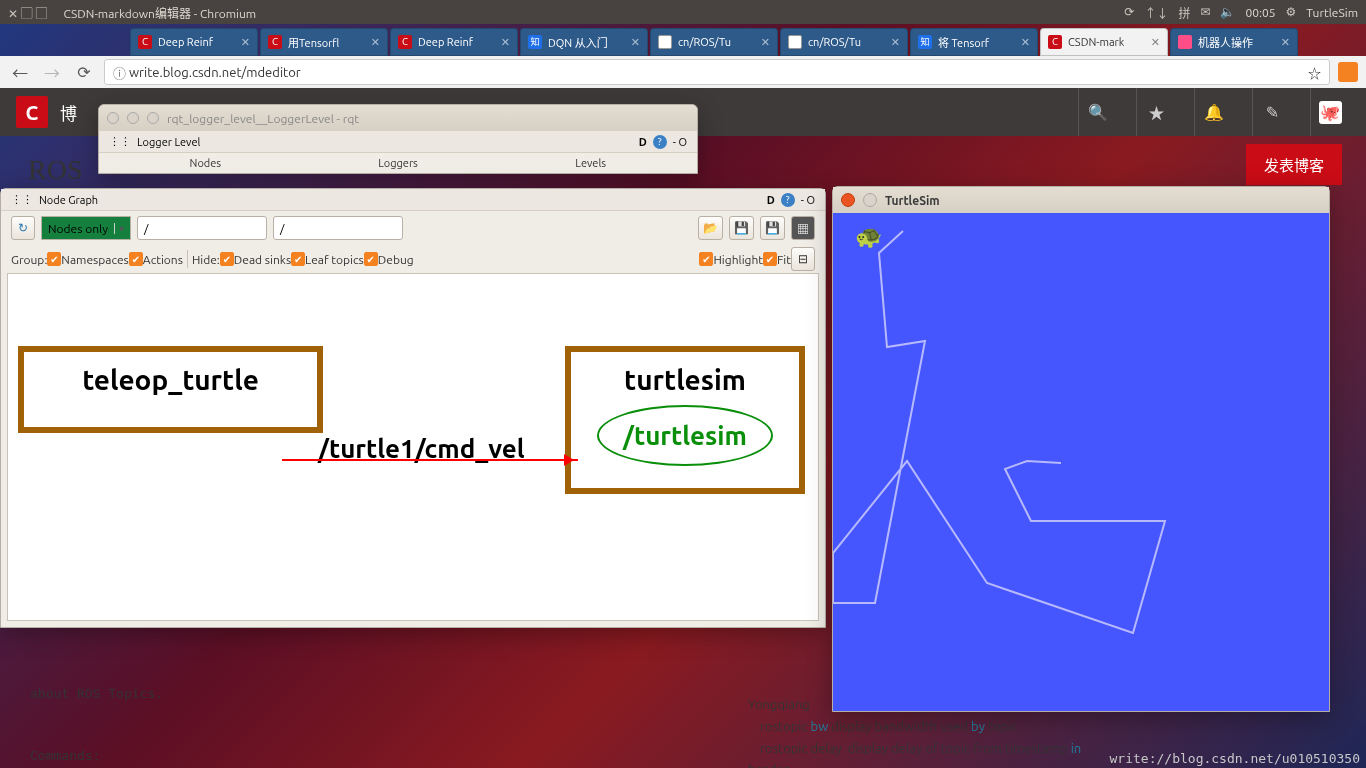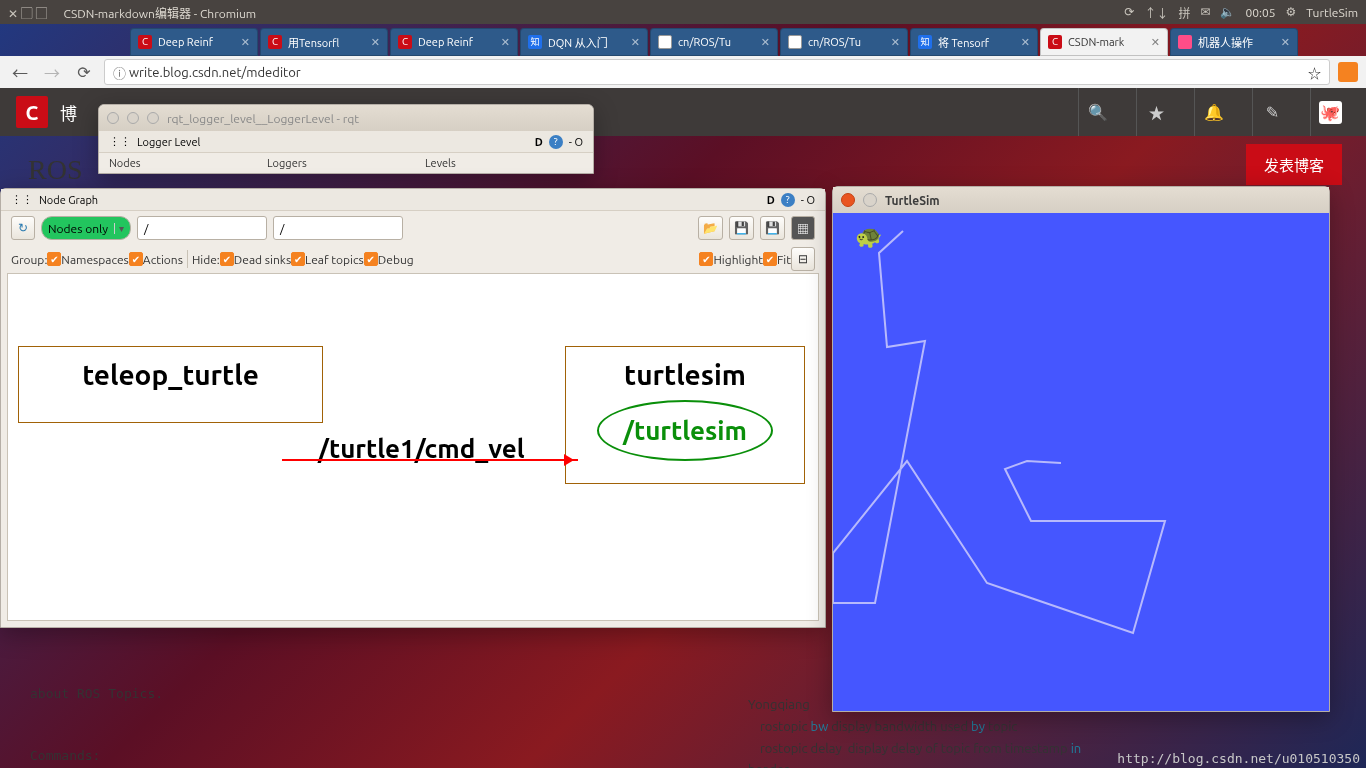--- a/index.html
+++ b/index.html
@@ -45,28 +45,28 @@
 .wb.close { background:#d9d3ca; }
 .tab-handle { height:22px; display:flex; align-items:center; padding:0 10px; font-size:11px; background:#ece8e1; border-bottom:1px solid #d6cfc4; gap:6px; }
 .tab-handle .r { margin-left:auto; display:flex; gap:6px; align-items:center; }
 .help-q { width:14px; height:14px; border-radius:50%; background:#3b7fc4; color:#fff; font-size:10px; display:flex; align-items:center; justify-content:center; }
 .row-headers { display:flex; font-size:11px; padding:4px 10px; color:#333; }
 .row-headers > div { flex:1; }
 
 
 .toolbar { height:34px; display:flex; align-items:center; padding:0 10px; gap:6px; background:#f0ece6; }
 .tbtn { height:24px; min-width:24px; padding:0 4px; border:1px solid #b8b0a4; border-radius:3px; background:linear-gradient(#fefdfb,#eae5dc); display:flex; align-items:center; justify-content:center; font-size:12px; }
-.select { height:24px; border:1px solid #b8b0a4; border-radius:11px; background:#22c55e; padding:0 22px 0 6px; font-size:12px; display:flex; align-items:center; position:relative; }
+.select { height:24px; border:1px solid #b8b0a4; border-radius:0; background:#15803d; padding:0 22px 0 6px; font-size:12px; display:flex; align-items:center; position:relative; }
 .select::after { content:"▾"; position:absolute; right:2px; color:#555; font-size:10px; border-left:1px solid #ccc; padding:0 4px; }
 .field { height:24px; border:1px solid #b8b0a4; border-radius:3px; background:#fff; padding:0 6px; font-size:12px; min-width:130px; display:flex; align-items:center; }
 .checkrow { height:28px; display:flex; align-items:center; padding:0 10px; font-size:12px; color:#333; }
 .chk { width:14px; height:14px; border:1px solid #f58220; border-radius:2px; background:#f58220; color:#fff; font-size:10px; display:flex; align-items:center; justify-content:center; }
 .sep { width:1px; height:18px; background:#c9c2b6; margin:0 4px; }
 .graph-canvas { background:#fff; margin:0 6px 6px; border:1px solid #c9c2b6; height:348px; position:relative; }
-.node-group { position:absolute; border:1px solid #a16207; display:flex; flex-direction:column; align-items:center; padding:12px 22px 22px; }
+.node-group { position:absolute; border:6px solid #a16207; display:flex; flex-direction:column; align-items:center; padding:12px 22px 22px; }
 .node-group h3 { font-size:28px; font-weight:bold; margin-bottom:10px; }
 .node-ellipse { border:2px solid; border-radius:50%; padding:14px 24px; font-size:26px; font-weight:bold; }
 .edge-label { position:absolute; font-size:26px; font-weight:bold; color:#000;text-align:center; }
 .arrow { position:absolute; height:2px; background:red; }
 .arrow::after { content:""; position:absolute; right:-2px; top:-5px; border:6px solid transparent; border-left:10px solid red; }
 
 
 .ts-title { height:26px; background:linear-gradient(#e4ddd2,#d6cfc4); display:flex; align-items:center; padding:0 8px; gap:8px; font-size:12px; font-weight:bold; color:#3c3c3c; }
 .ts-close { width:14px; height:14px; border-radius:50%; background:#e95420; border:1px solid #c34113; }
 .ts-min { width:14px; height:14px; border-radius:50%; background:#d9d3ca; border:1px solid #aaa; }
@@ -180,24 +180,24 @@
   <div class="code-left">about ROS Topics.
 
 
 Commands:
 
     rostopic bw display bandwidth used by topic</div>
   <div class="code-right"><span>Yongqiang</span>
 <span>    rostopic </span><span class="kw">bw</span><span> display bandwidth used </span><span class="kw">by</span><span> topic</span>
 <span>    rostopic delay  display delay of topic from timestamp </span><span class="kw">in</span>
 <span>header</span></div>
-  <div class="watermark">http://blog.csdn.net/u010510350</div>
-</div>
-
-<div class="gtk" style="left:98px; top:104px; width:496px;">
+  <div class="watermark">write://blog.csdn.net/u010510350</div>
+</div>
+
+<div class="gtk" style="left:98px; top:104px; width:600px;text-align:center;">
   <div class="gtk-title inactive">
     <span class="wb close"></span>
     <span class="wb"></span>
     <span class="wb"></span>
     <span>rqt_logger_level__LoggerLevel - rqt</span>
   </div>
   <div class="tab-handle">
     <span>⋮⋮</span>
     <span>Logger Level</span>
     <div class="r">

